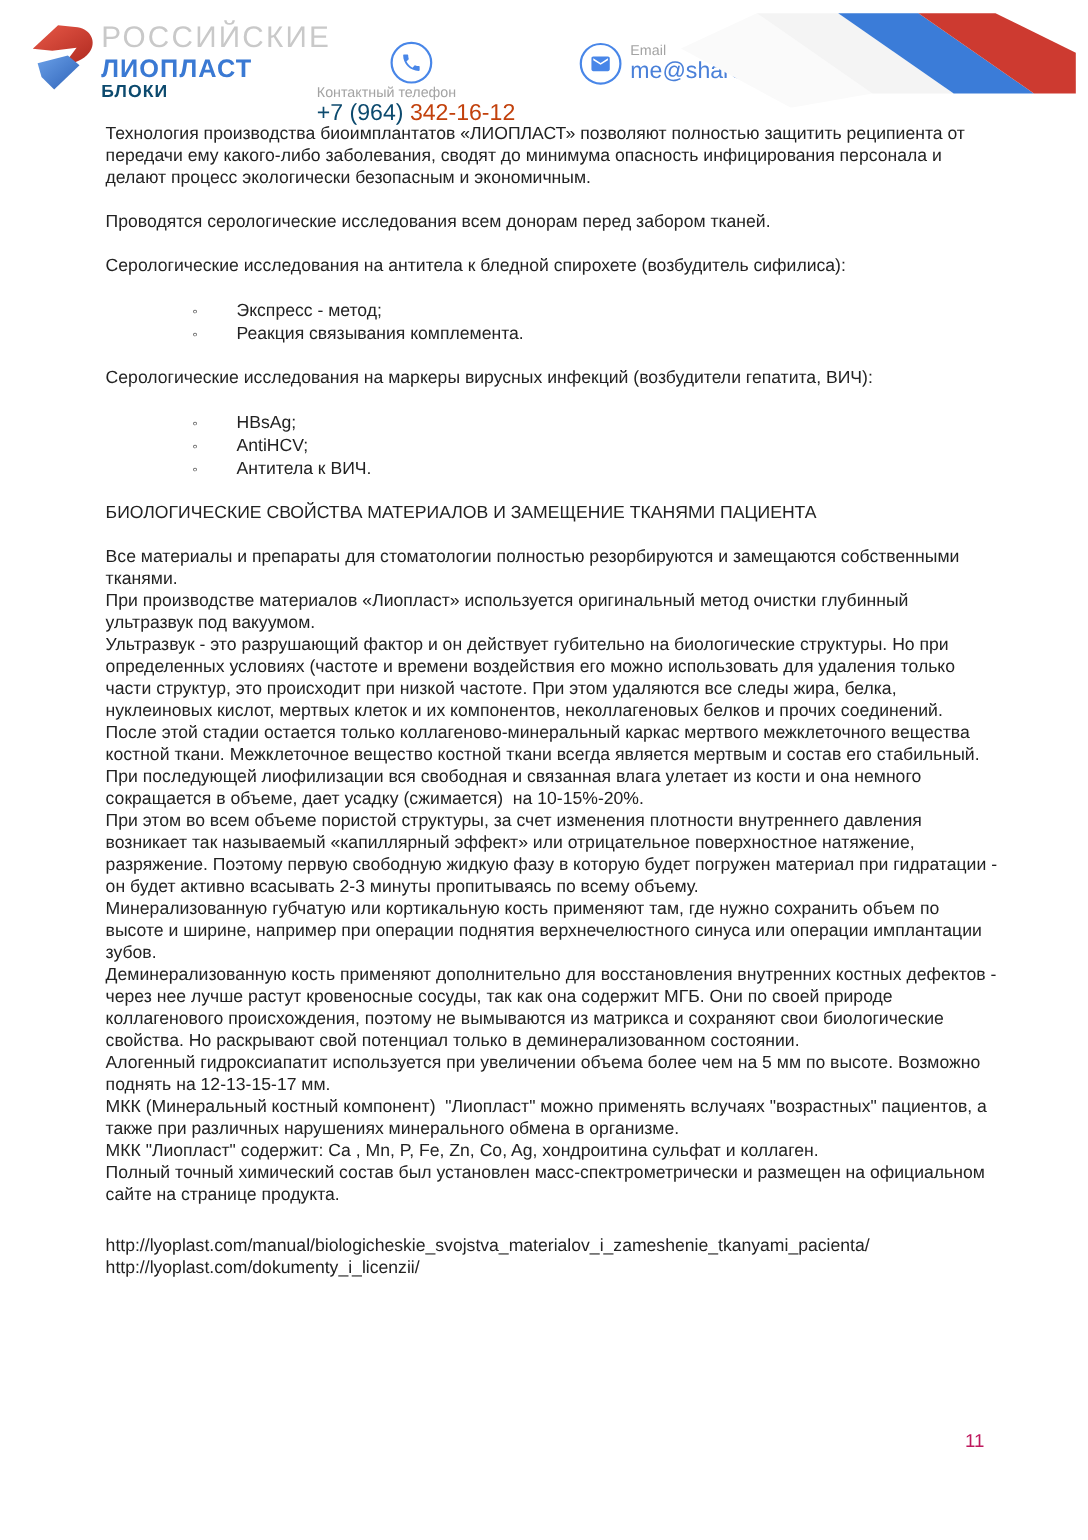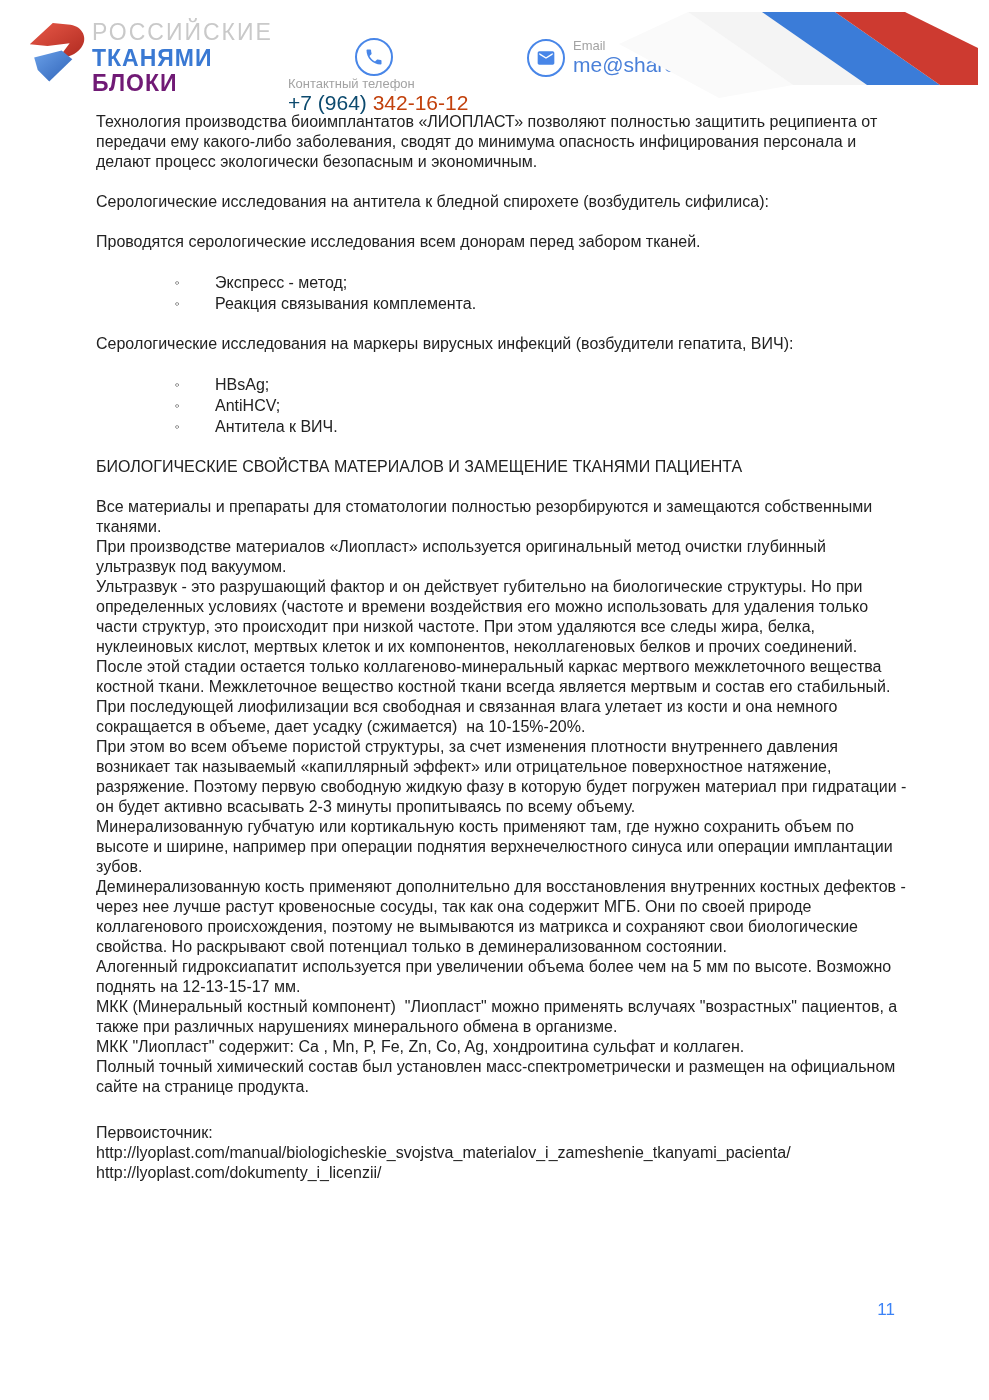--- a/index.html
+++ b/index.html
@@ -12,23 +12,23 @@
     color:#1f1f1f;
     overflow:hidden;
   }
 
   
   .header { position:absolute; top:0; left:0; width:100%; height:100px; }
 
   .logo { position:absolute; left:28px; top:12px; display:flex; align-items:flex-start; }
   .logo-mark { width:62px; height:76px; margin-top:4px; }
   .logo-text { margin-left:2px; line-height:1; }
-  .logo-line1 { font-size:23px; letter-spacing:2px; color:#c9c9c9; font-weight:400; margin-top:9px; }
+  .logo-line1 { font-size:27px; letter-spacing:2px; color:#c9c9c9; font-weight:400; margin-top:9px; }
   .logo-line2 { font-size:23px; letter-spacing:1px; color:#3a79d3; font-weight:700; margin-top:3px; }
-  .logo-line3 { font-size:23px; letter-spacing:1px; color:#701a75; font-weight:700; margin-top:2px; }
+  .logo-line3 { font-size:16px; letter-spacing:1px; color:#0c4a6e; font-weight:700; margin-top:2px; }
 
   .contact { position:absolute; display:flex; align-items:center; }
   .contact-phone { left:280px; top:38px;flex-direction:column; }
   .contact-email { left:527px; top:38px; }
   .icon-ring {
     width:38px; height:38px; border-radius:50%;
     border:2px solid #4886e8; display:flex; align-items:center; justify-content:center;
     flex:0 0 auto;
   }
   .icon-ring svg { width:20px; height:20px; fill:#4886e8; }
@@ -53,21 +53,21 @@
   ul.dashless { list-style:none; margin:0 0 20px 0; padding-left:79px; }
   ul.dashless li { display:flex; line-height:21px; }
   .bullet-marker { width:40px; flex:0 0 auto; color:#222; font-size:13px; line-height:21px; }
 
   .source { margin-top:26px; }
   .source-line { margin:0; }
   .source-link { color:#222; text-decoration:none; cursor:pointer; }
 
   .page-number {
     position:absolute; top:1300px; right:94px;
-    font-size:17px; color:#3b82f6;
+    font-size:17px; color:#be185d;
   }
 </style>
 </head>
 <body>
 
 <div class="page">
 
   <div class="header">
 
     <div class="logo">
@@ -80,21 +80,21 @@
           <linearGradient id="gb" x1="0" y1="0" x2="1" y2="1">
             <stop offset="0" stop-color="#6aa0e8"></stop>
               <stop offset="1" stop-color="#2f63b8"></stop>
           </linearGradient>
         </defs>
         <path fill="url(#gr)" d="M2 28 L28 4 L48 6 C62 8 68 22 60 32 C53 41 42 44 35 43 L47 27 L22 30 Z"></path>
         <path fill="url(#gb)" d="M7 43 L38 35 L50 45 L24 70 L11 57 Z"></path>
       </svg>
       <div class="logo-text">
         <div class="logo-line1">РОССИЙСКИЕ</div>
-        <div class="logo-line2">ТКАНЯМИ</div>
+        <div class="logo-line2">ЛИОПЛАСТ</div>
         <div class="logo-line3">БЛОКИ</div>
       </div>
     </div>
 
     <div class="contact contact-phone">
       <span class="icon-ring">
         <svg viewBox="0 0 24 24">
             <path d="M6.62 10.79c1.44 2.83 3.76 5.14 6.59 6.59l2.2-2.21c.27-.27.67-.36 1.02-.24 1.12.37 2.33.57 3.57.57.55 0 1 .45 1 1V20c0 .55-.45 1-1 1-9.39 0-17-7.61-17-17 0-.55.45-1 1-1h3.5c.55 0 1 .45 1 1 0 1.25.2 2.45.57 3.57.11.35.03.74-.25 1.02l-2.2 2.2z"></path>
           </svg>
       </span>
@@ -121,23 +121,23 @@
       <polygon points="69,2 143,2 248,75 174,75" fill="#f4f4f4"></polygon>
       <polygon points="143,2 216,2 321,75 248,75" fill="#3b7cd8"></polygon>
       <polygon points="216,2 286,2 359,38 359,75 321,75" fill="#cd3a30"></polygon>
     </svg>
   </div>
 
   <div class="content">
 
     <p class="para">Технология производства биоимплантатов «ЛИОПЛАСТ» позволяют полностью защитить реципиента от передачи ему какого-либо заболевания, сводят до минимума опасность инфицирования персонала и делают процесс экологически безопасным и экономичным.</p>
 
+    <p class="para">Проводятся серологические исследования всем донорам перед забором тканей.</p>
+
     <p class="para">Серологические исследования на антитела к бледной спирохете (возбудитель сифилиса):</p>
-
-    <p class="para">Проводятся серологические исследования всем донорам перед забором тканей.</p>
 
     <ul class="dashless">
       <li>
           <span class="bullet-marker">◦</span>
           <span>Экспресс - метод;</span>
         </li>
       <li>
           <span class="bullet-marker">◦</span>
           <span>Реакция связывания комплемента.</span>
         </li>
@@ -169,21 +169,20 @@
     <p class="para tight">При последующей лиофилизации вся свободная и связанная влага улетает из кости и она немного сокращается в объеме, дает усадку (сжимается)  на 10-15%-20%.</p>
     <p class="para tight">При этом во всем объеме пористой структуры, за счет изменения плотности внутреннего давления возникает так называемый «капиллярный эффект» или отрицательное поверхностное натяжение, разряжение. Поэтому первую свободную жидкую фазу в которую будет погружен материал при гидратации - он будет активно всасывать 2-3 минуты пропитываясь по всему объему.</p>
     <p class="para tight">Минерализованную губчатую или кортикальную кость применяют там, где нужно сохранить объем по высоте и ширине, например при операции поднятия верхнечелюстного синуса или операции имплантации зубов.</p>
     <p class="para tight">Деминерализованную кость применяют дополнительно для восстановления внутренних костных дефектов - через нее лучше растут кровеносные сосуды, так как она содержит МГБ. Они по своей природе коллагенового происхождения, поэтому не вымываются из матрикса и сохраняют свои биологические свойства. Но раскрывают свой потенциал только в деминерализованном состоянии.</p>
     <p class="para tight">Алогенный гидроксиапатит используется при увеличении объема более чем на 5 мм по высоте. Возможно поднять на 12-13-15-17 мм.</p>
     <p class="para tight">МКК (Минеральный костный компонент)  "Лиопласт" можно применять вслучаях "возрастных" пациентов, а также при различных нарушениях минерального обмена в организме.</p>
     <p class="para tight">МКК "Лиопласт" содержит: Ca , Mn, P, Fe, Zn, Co, Ag, хондроитина сульфат и коллаген.</p>
     <p class="para tight">Полный точный химический состав был установлен масс-спектрометрически и размещен на официальном сайте на странице продукта.</p>
 
     <div class="source">
-      <p class="source-line">Первоисточник:</p>
       <p class="source-line"><a class="source-link">http://lyoplast.com/manual/biologicheskie_svojstva_materialov_i_zameshenie_tkanyami_pacienta/</a></p>
       <p class="source-line"><a class="source-link">http://lyoplast.com/dokumenty_i_licenzii/</a></p>
     </div>
   </div>
 
   <div class="page-number">11</div>
 
 </div>
 
 </body></html>

